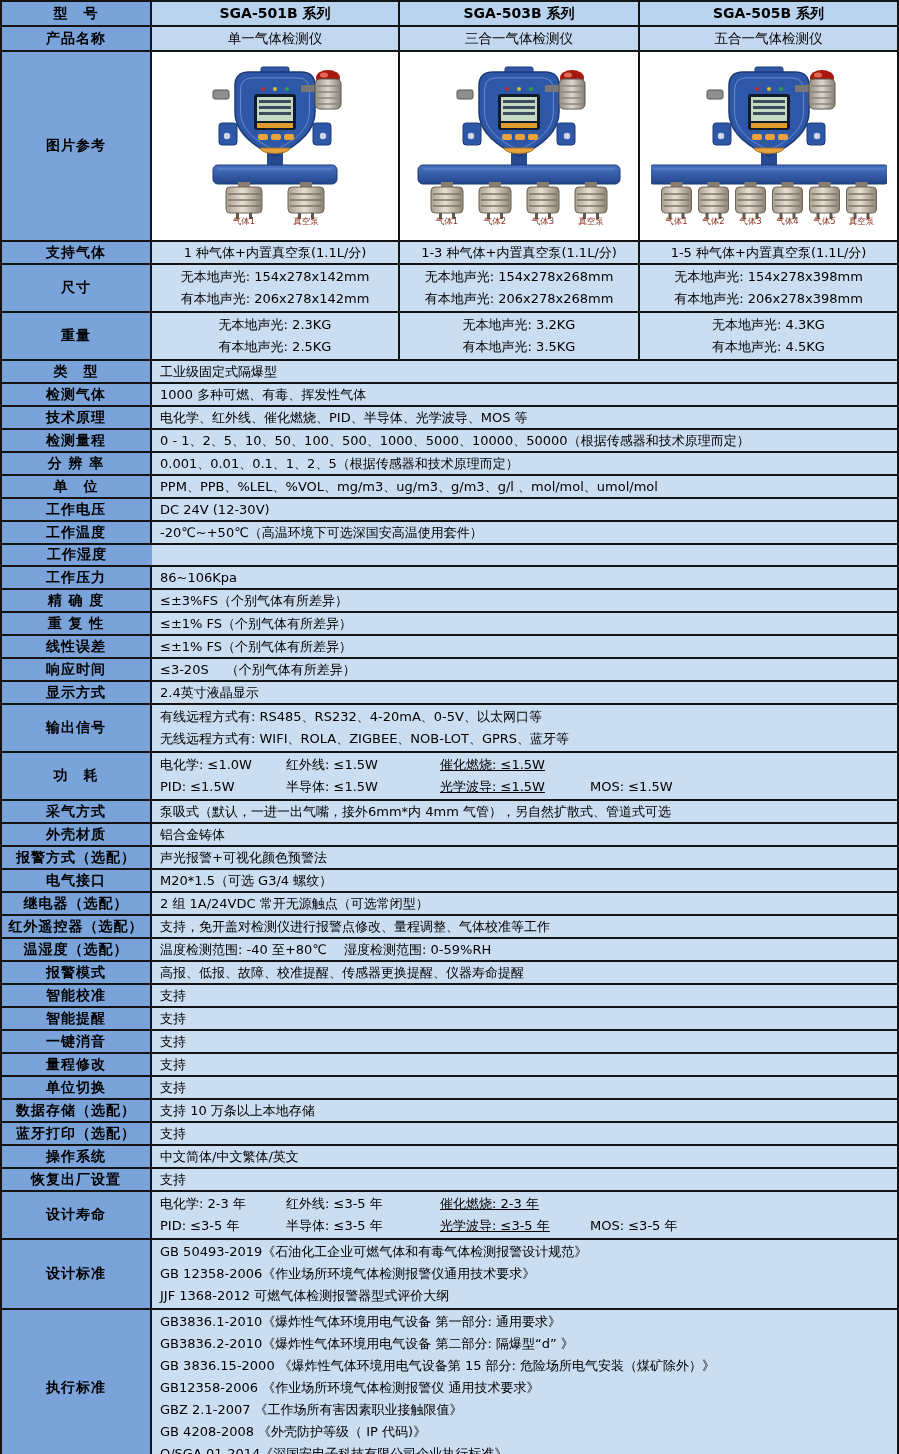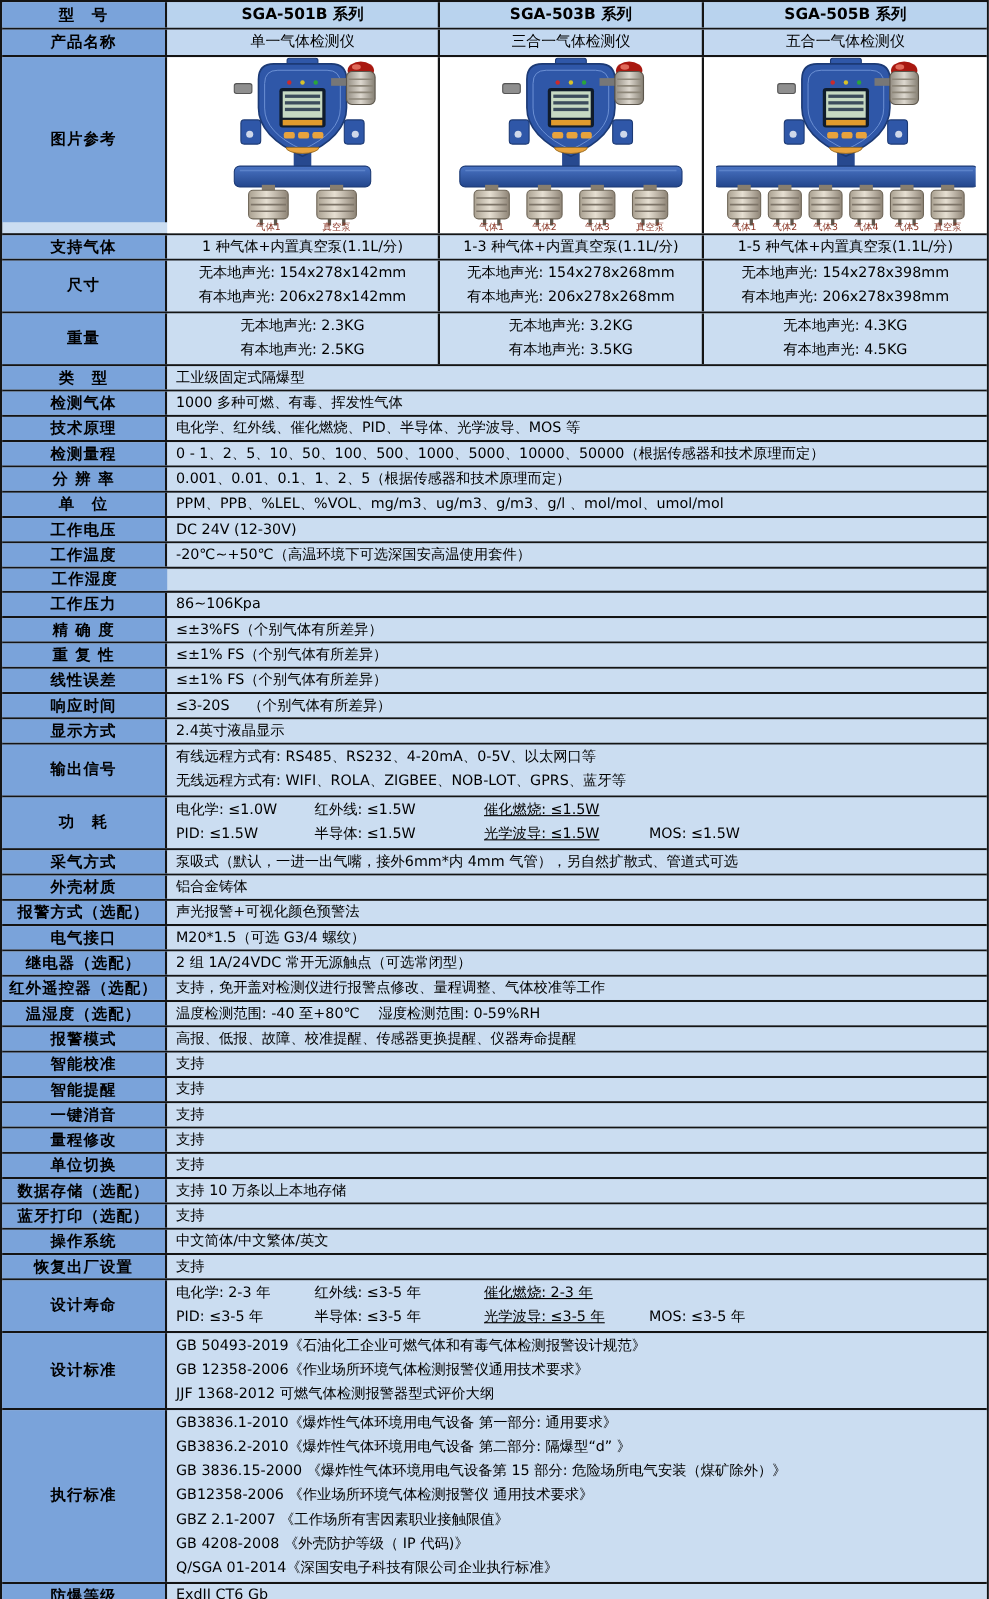--- a/index.html
+++ b/index.html
@@ -50,21 +50,21 @@
         <div class="line">单一气体检测仪</div>
       </div>
       <div class="cell val center">
         <div class="line">三合一气体检测仪</div>
       </div>
       <div class="cell val center">
         <div class="line">五合一气体检测仪</div>
       </div>
     </div>
     <div class="row cols4 imgrow">
-      <div class="cell label" style="height: 150px;">图片参考</div>
+      <div class="cell label" style="height: 188px;">图片参考</div>
       <div class="cell val">
         <svg width="236" height="160" viewBox="0 0 236 160">
   <defs>
     <linearGradient id="gB" x1="0" y1="0" x2="0" y2="1">
       <stop offset="0" stop-color="#4a74c4"></stop>
               <stop offset="1" stop-color="#23468c"></stop>
     </linearGradient>
     <linearGradient id="gC" x1="0" y1="0" x2="1" y2="0">
       <stop offset="0" stop-color="#a89f8f"></stop>
               <stop offset="0.45" stop-color="#e6dfd2"></stop>

